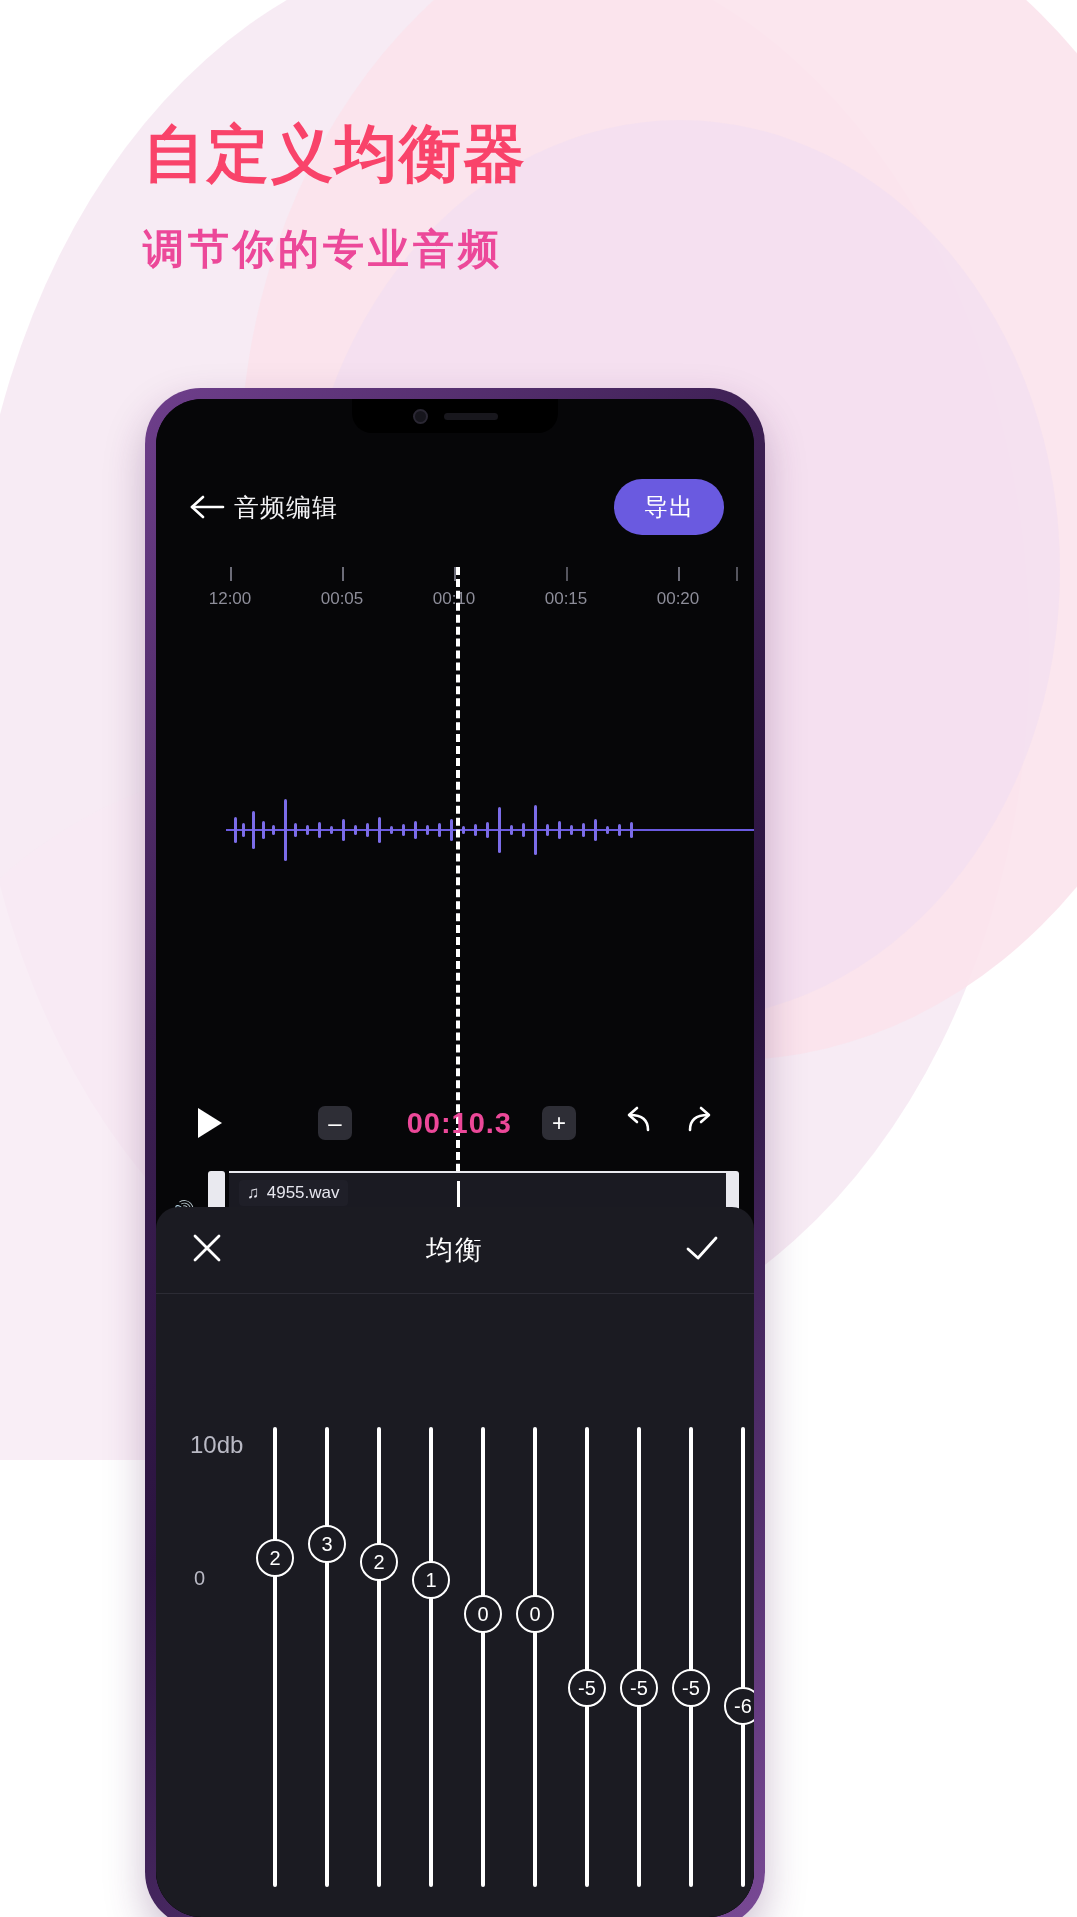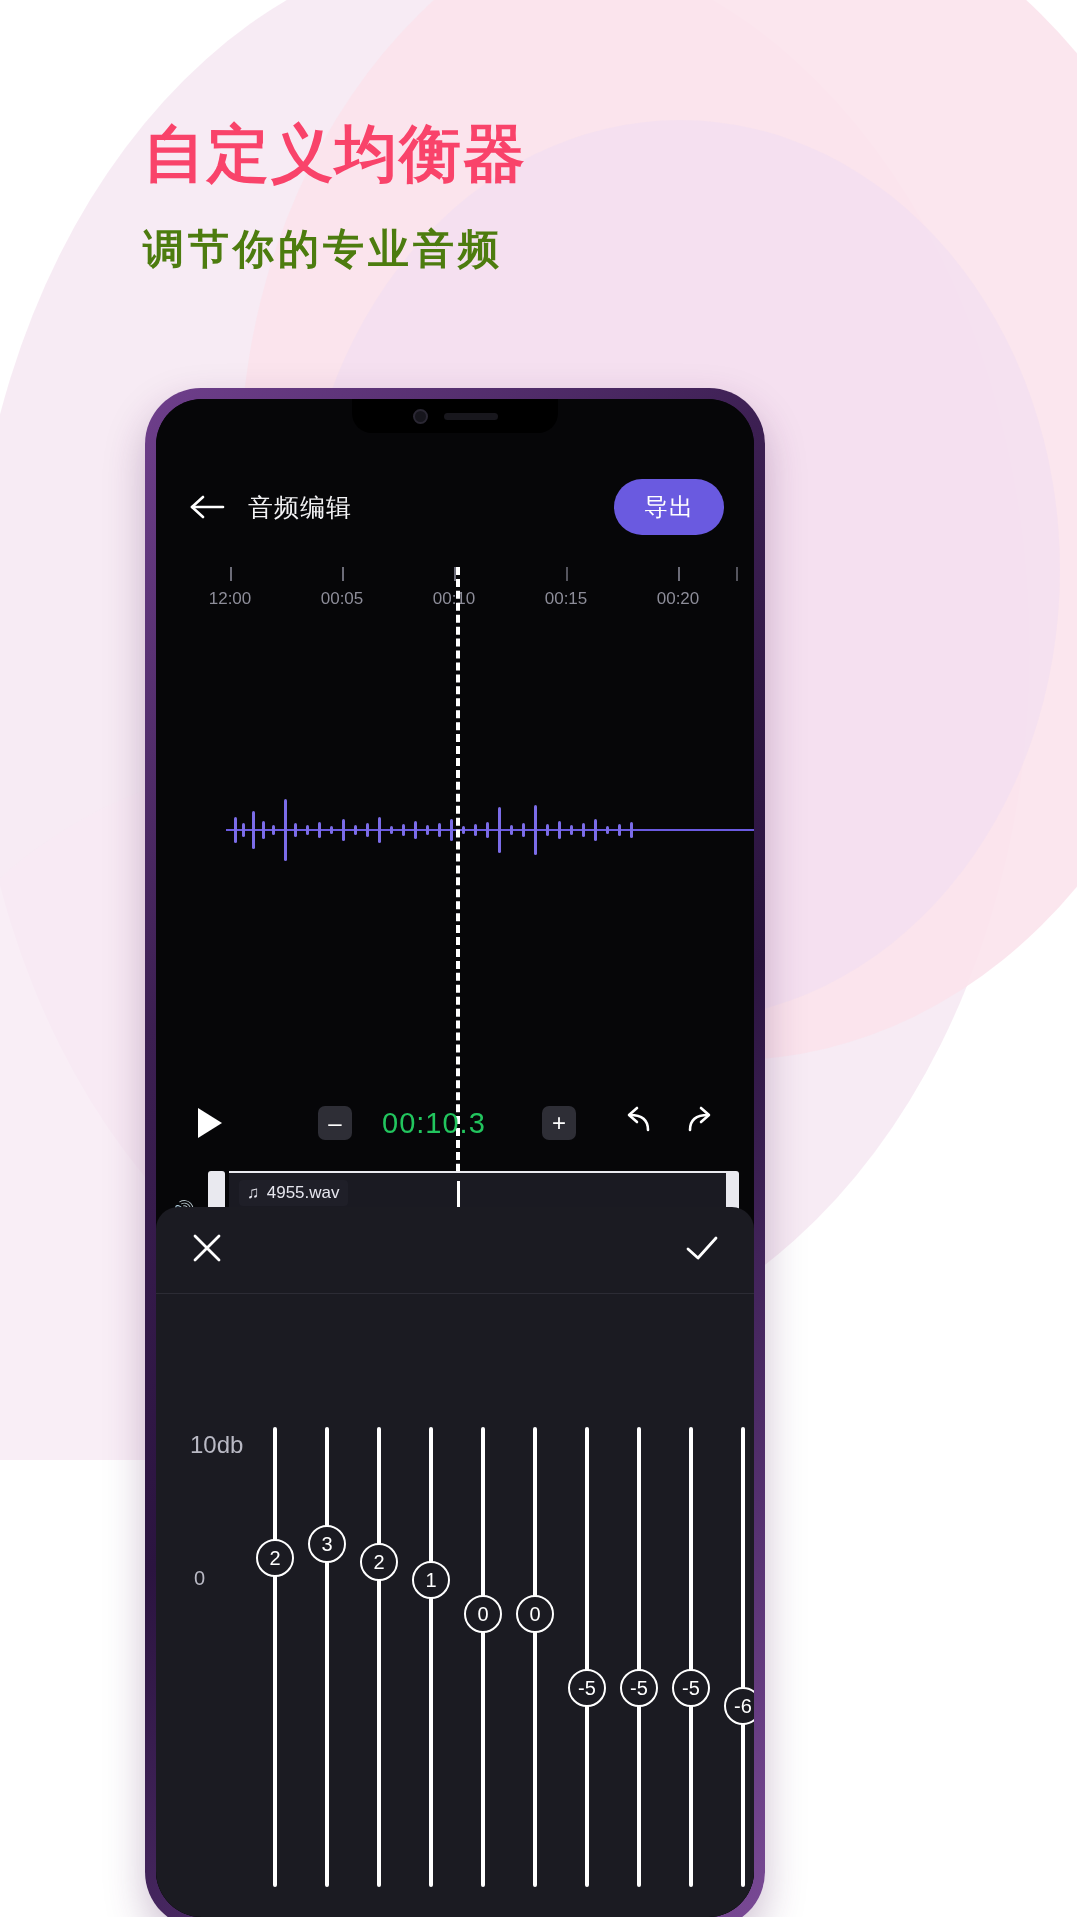--- a/index.html
+++ b/index.html
@@ -81,21 +81,21 @@
     color: #f9436a;
     letter-spacing: 2px;
     white-space: nowrap;
   }
   .subhead {
     position: absolute;
     left: 143px;
     top: 222px;
     font-size: 41px;
     font-weight: bold;
-    color: #4d7c0f;
+    color: #ec4899;
     letter-spacing: 4px;
     white-space: nowrap;
     font-family: Liberation Mono, monospace;
   }
 
   
   .phone {
     position: absolute;
     left: 145px;
     top: 388px;
@@ -166,21 +166,21 @@
     box-sizing: border-box;
   }
   .back-arrow {
     width: 44px;
     height: 44px;
     display: flex;
     align-items: center;
     justify-content: center;
   }
   .topbar-title {
-    margin-left: 18px;
+    margin-left: 4px;
     font-size: 25px;
     color: #f2f2f4;
     letter-spacing: 1px;
   }
   .export-btn {
     margin-left: auto;
     background: #6a5ae0;
     color: #ffffff;
     border-radius: 28px;
     padding: 12px 30px;
@@ -273,24 +273,25 @@
     background: #2e2e36;
     display: flex;
     align-items: center;
     justify-content: center;
     color: #ffffff;
     font-size: 24px;
     line-height: 1;
   }
   .time-text {
     font-size: 29px;
-    color: #22c55e;
+    color: #ec4899;
     letter-spacing: 1px;
     min-width: 130px;
-    text-align: left;
+    text-align: right;
+    font-weight: bold;
   }
   .undo-group {
     margin-left: auto;
     display: flex;
     align-items: center;
     gap: 26px;
   }
 
   
   .track-strip {
@@ -596,20 +597,21 @@
         </div>
       </div>
 
       <div class="eq-panel">
         <div class="eq-header">
           <span>
             <svg width="34" height="34" viewBox="0 0 34 34" fill="none" aria-hidden="true">
               <path d="M5 5 L29 29 M29 5 L5 29" stroke="#ffffff" stroke-width="2.8" stroke-linecap="round"></path>
             </svg>
           </span>
+          <span class="eq-title">均衡</span>
           <span style="margin-left:auto;">
             <svg width="36" height="30" viewBox="0 0 36 30" fill="none" aria-hidden="true">
               <path d="M4 16 L14 25 L32 5" stroke="#ffffff" stroke-width="2.8" stroke-linecap="round" stroke-linejoin="round"></path>
             </svg>
           </span>
         </div>
         <div class="eq-divider"></div>
 
 
         <div class="eq-scale-top">10db</div>

